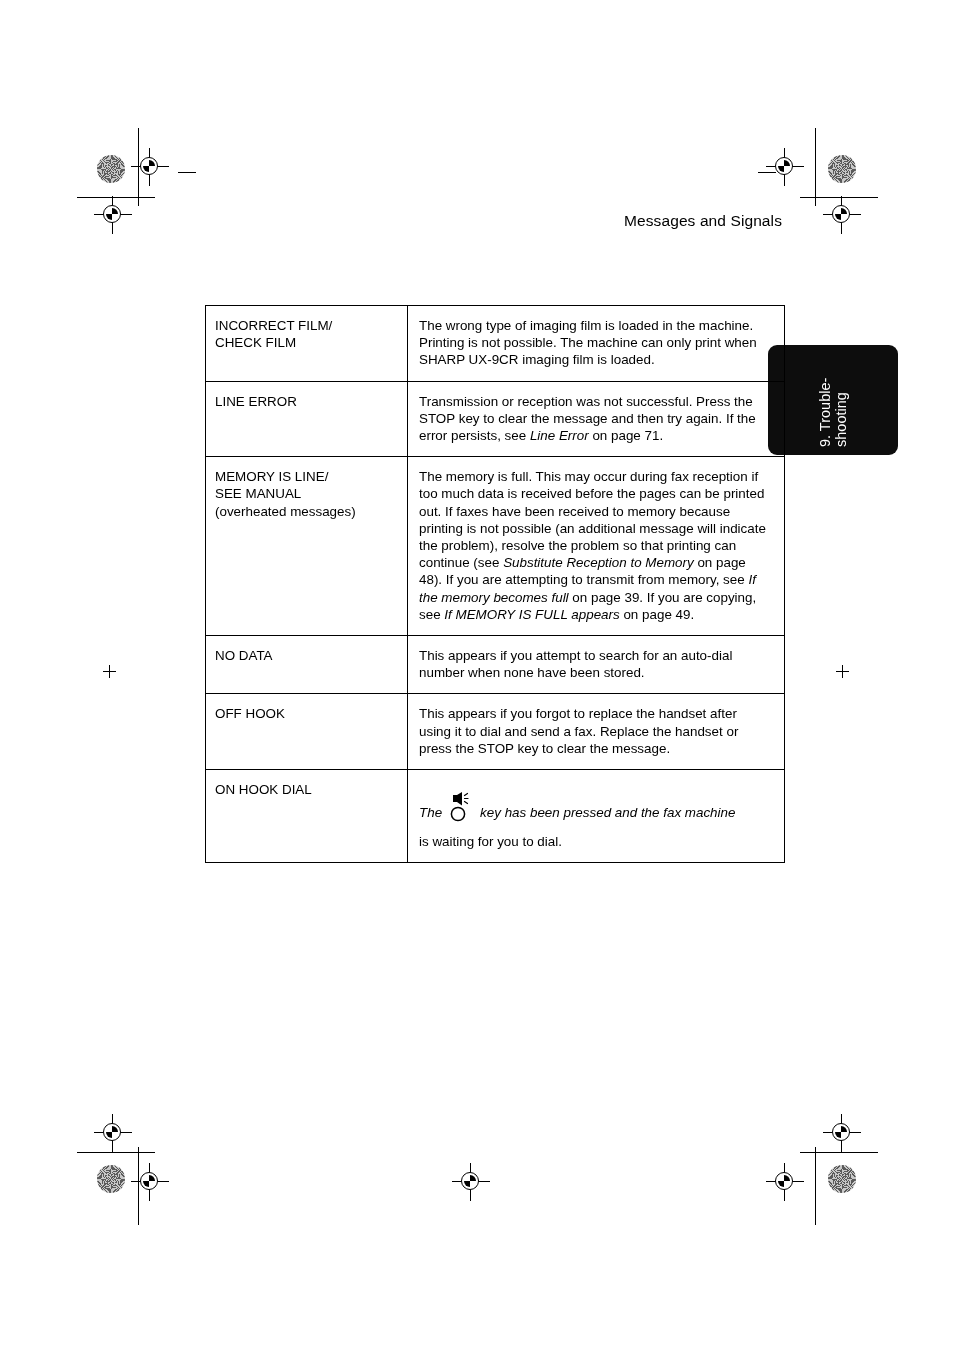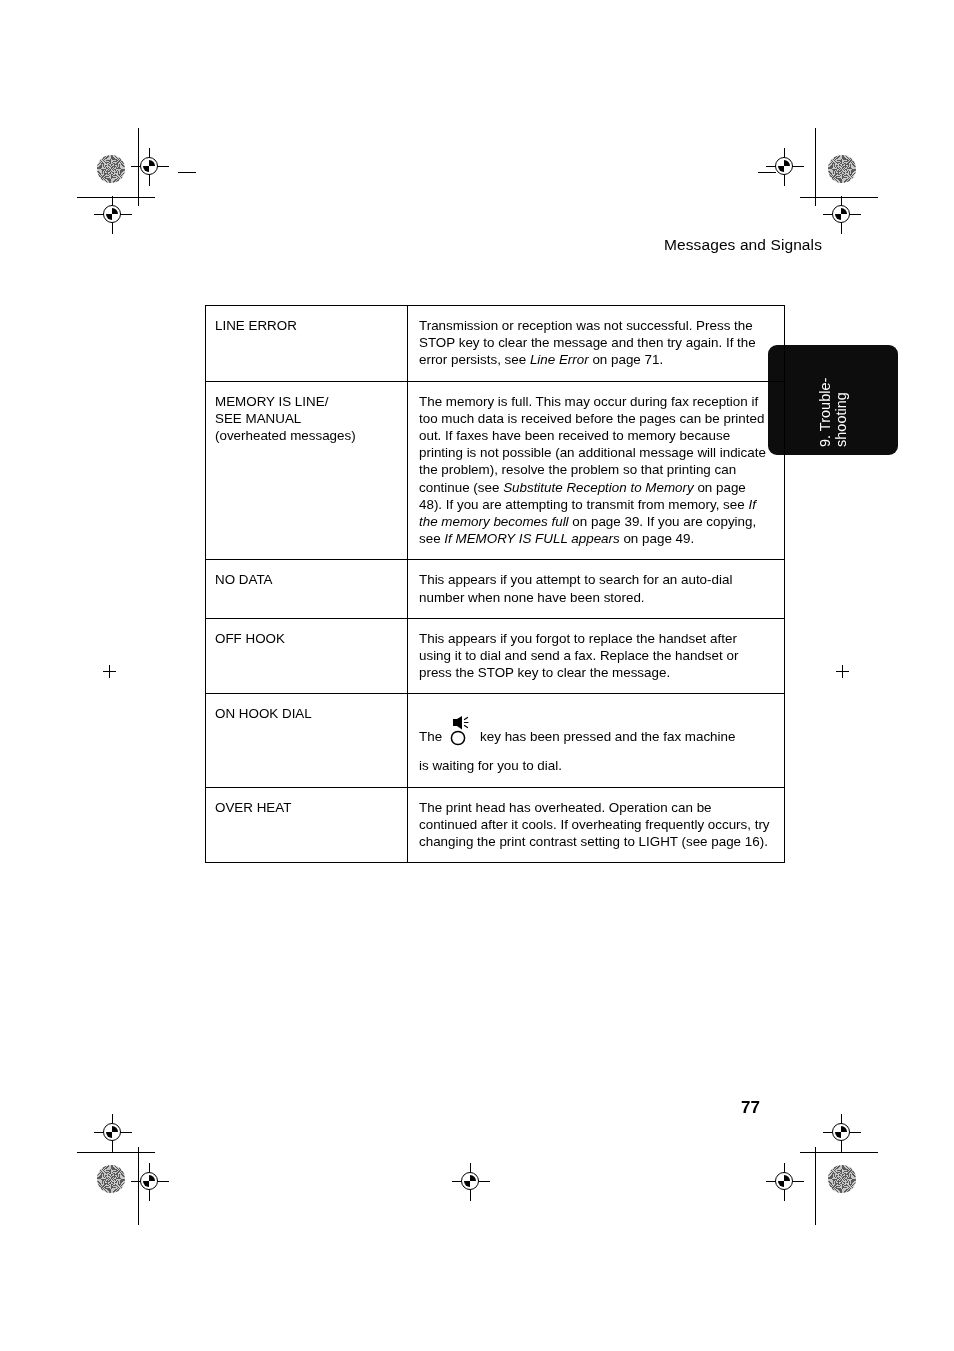--- a/index.html
+++ b/index.html
@@ -97,26 +97,25 @@
     position: absolute;
     left: 6px; top: 0;
     width: 1px; height: 13px;
     background: #000;
   }
 
   
   .running-header {
     position: absolute;
     left: 0;
-    top: 236px;
+    top: 212px;
     width: 782px;
     text-align: right;
     font-size: 15.5px;
     letter-spacing: 0.1px;
-    margin-left: 40px;
   }
 
   
   .thumb-tab {
     position: absolute;
     left: 768px;
     top: 345px;
     width: 130px;
     height: 110px;
     background: #0d0d0d;
@@ -168,20 +167,21 @@
   .msg-line { display: block; }
   .msg-table b { font-weight: normal; }
   .msg-table i { font-style: italic; }
 
   
   .onhook-cell { padding-top: 22px !important; }
   .onhook-row1 {
     display: flex;
     align-items: flex-end;
     white-space: nowrap;
+    font-style: italic;
   }
   .onhook-row1 .pre { padding-bottom: 1px; }
   .onhook-row1 .post { padding-bottom: 1px; }
   .speaker-key {
     position: relative;
     display: inline-block;
     width: 34px;
     height: 30px;
     margin: 0 2px;
   }
@@ -285,20 +285,27 @@
   <div class="thumb-tab">
     <div class="thumb-tab-text">
       <span>9. Trouble-</span>
       <span>shooting</span>
     </div>
   </div>
 
   <table class="msg-table">
     <tbody>
 
+      <tr>
+        <td class="col-msg">
+          <span class="msg-line">INCORRECT FILM/</span>
+          <span class="msg-line">CHECK FILM</span>
+        </td>
+        <td class="col-desc">The wrong type of imaging film is loaded in the machine. Printing is not possible. The machine can only print when SHARP UX-9CR imaging film  is loaded.</td>
+      </tr>
 
       <tr>
         <td class="col-msg">
           <span class="msg-line">LINE ERROR</span>
         </td>
         <td class="col-desc"><span>Transmission or reception was not successful. Press the </span><b>STOP</b><span> key to clear the message and then try again. If the error persists, see </span><i>Line Error</i><span> on page 71.</span></td>
       </tr>
 
       <tr>
         <td class="col-msg">
@@ -341,25 +348,18 @@
 
                 <circle cx="14" cy="22" r="6.6" fill="none" stroke="#000" stroke-width="1.5"></circle>
               </svg>
             </span>
             <span class="post">key has been pressed and the fax machine</span>
           </div>
           <div class="onhook-row2">is waiting for you to dial.</div>
         </td>
       </tr>
 
-      <tr>
-        <td class="col-msg">
-          <span class="msg-line">OVER HEAT</span>
-        </td>
-        <td class="col-desc">The print head has overheated. Operation can be continued after it cools. If overheating frequently occurs, try changing the print contrast setting to LIGHT (see page 16).</td>
-      </tr>
 
     </tbody>
   </table>
 
-  <div class="page-number">77</div>
 
 </div>
 
 </body></html>

